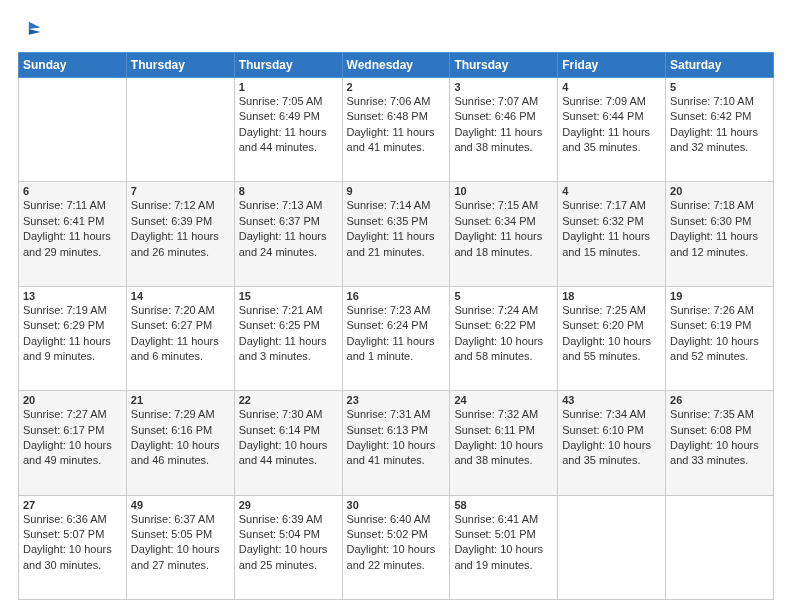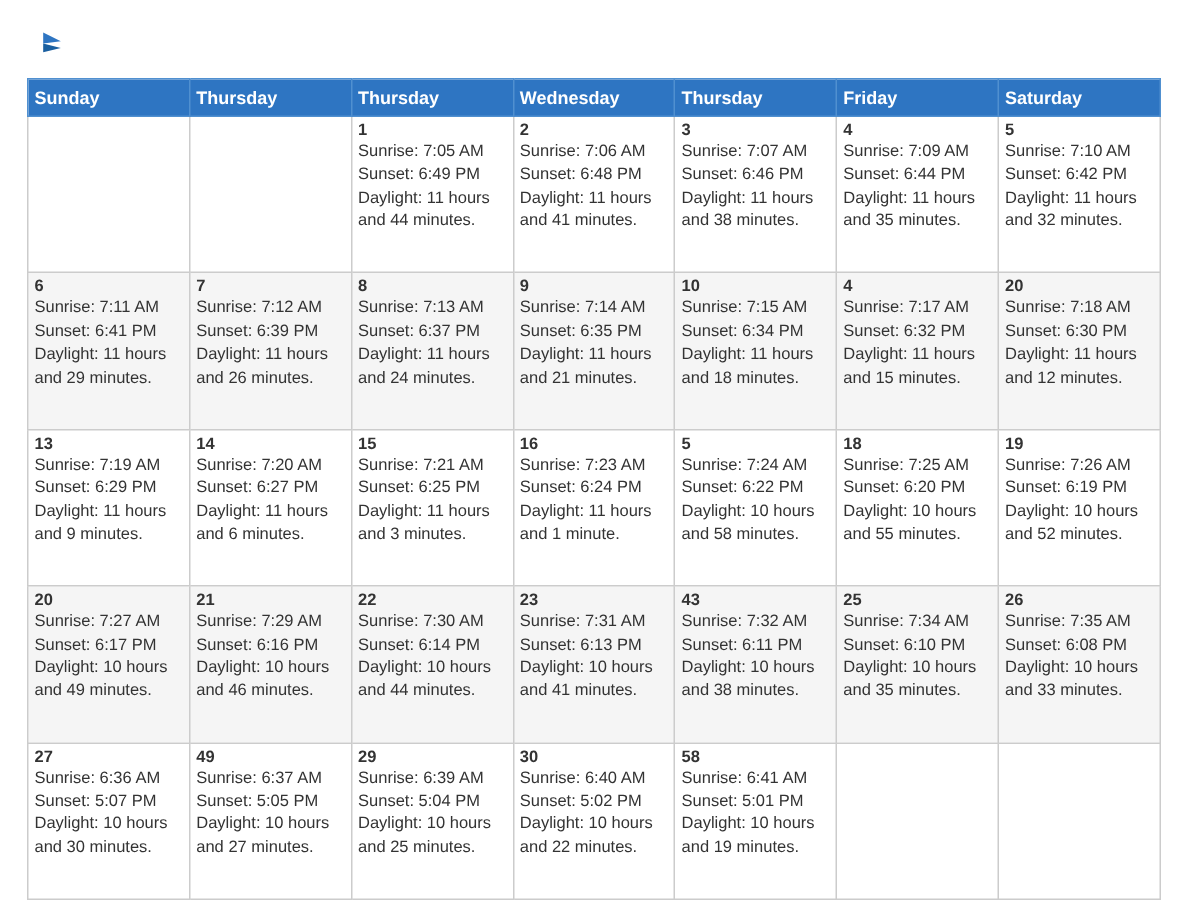--- a/index.html
+++ b/index.html
@@ -236,25 +236,25 @@
           </td>
           <td>
             <span class="day-number">22</span>
             <div class="day-info">Sunrise: 7:30 AM<br>Sunset: 6:14 PM<br>Daylight: 10 hours and 44 minutes.</div>
           </td>
           <td>
             <span class="day-number">23</span>
             <div class="day-info">Sunrise: 7:31 AM<br>Sunset: 6:13 PM<br>Daylight: 10 hours and 41 minutes.</div>
           </td>
           <td>
+            <span class="day-number">24</span>
+            <div class="day-info">Sunrise: 7:32 AM<br>Sunset: 6:11 PM<br>Daylight: 10 hours and 38 minutes.</div>
+          </td>
+          <td>
             <span class="day-number">43</span>
-            <div class="day-info">Sunrise: 7:32 AM<br>Sunset: 6:11 PM<br>Daylight: 10 hours and 38 minutes.</div>
-          </td>
-          <td>
-            <span class="day-number">25</span>
             <div class="day-info">Sunrise: 7:34 AM<br>Sunset: 6:10 PM<br>Daylight: 10 hours and 35 minutes.</div>
           </td>
           <td>
             <span class="day-number">26</span>
             <div class="day-info">Sunrise: 7:35 AM<br>Sunset: 6:08 PM<br>Daylight: 10 hours and 33 minutes.</div>
           </td>
         </tr>
         <tr>
           <td>
             <span class="day-number">27</span>

